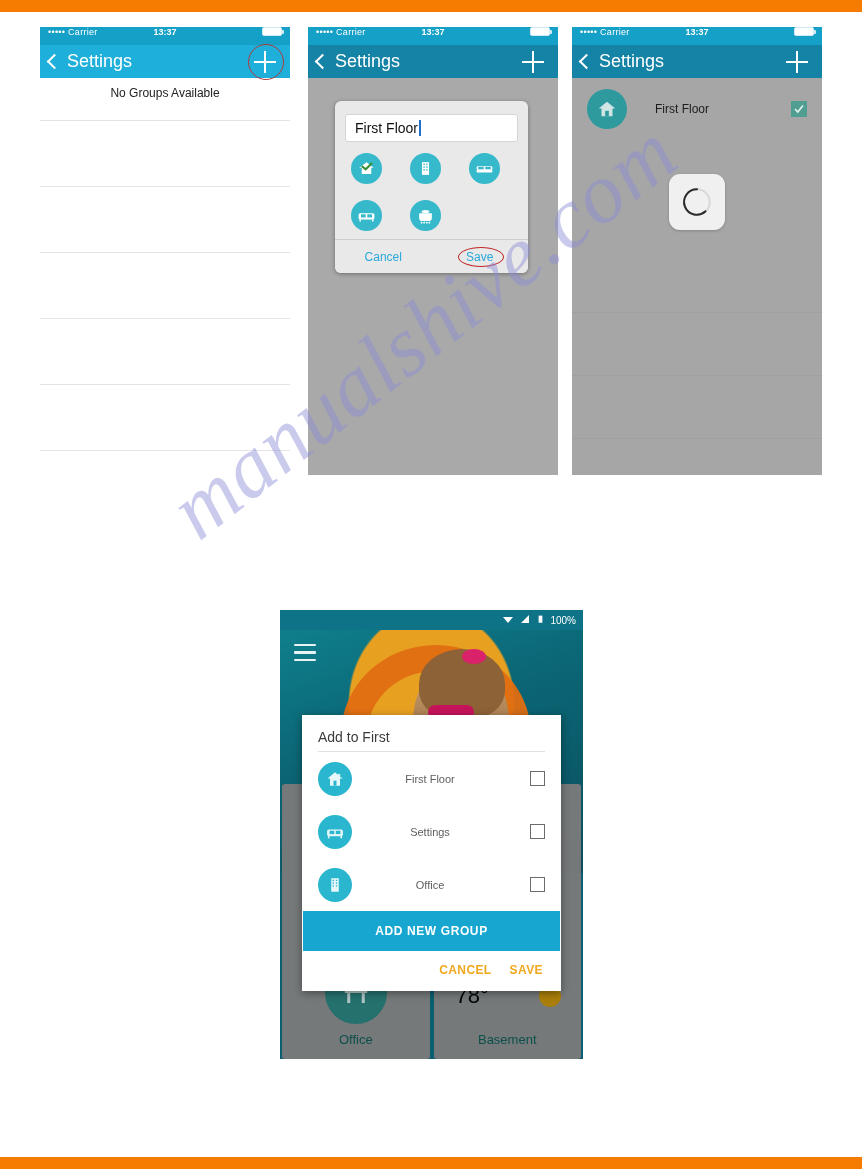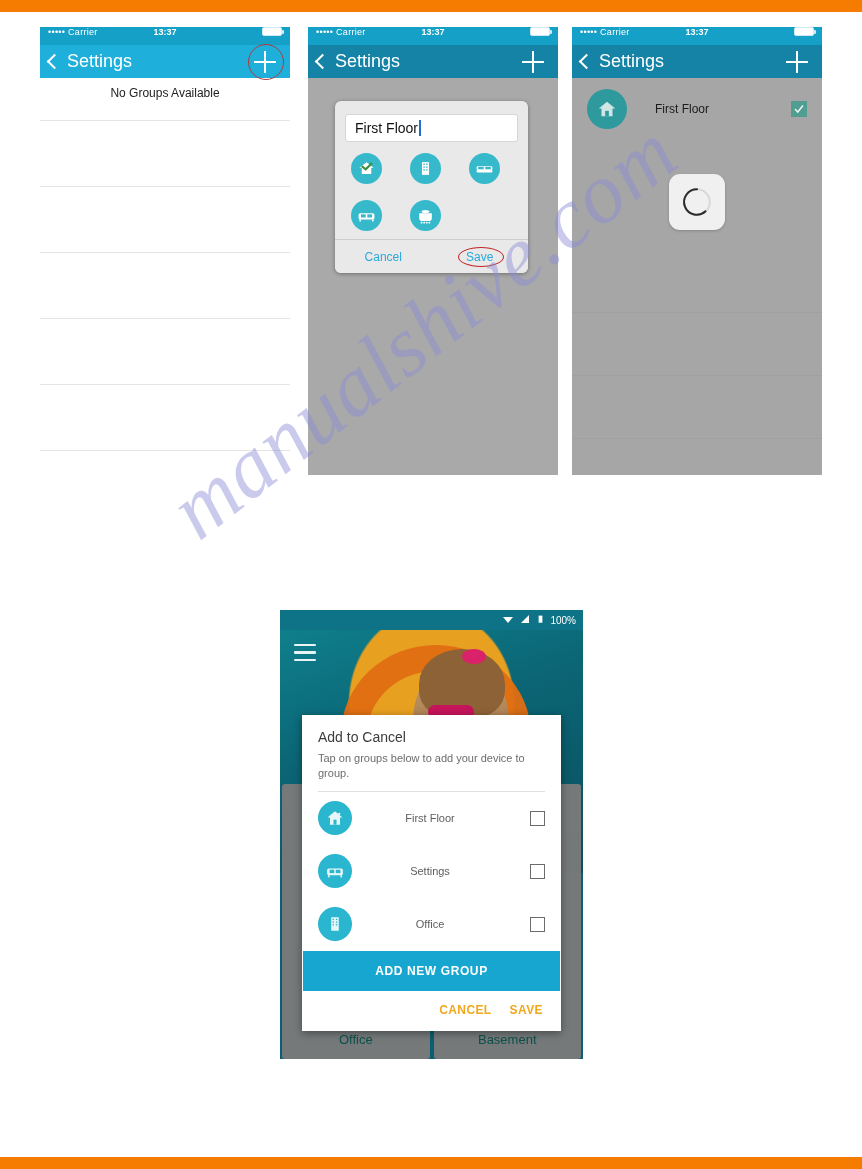--- a/index.html
+++ b/index.html
@@ -389,22 +389,21 @@
         <span class="t-name">Office</span>
       </div>
       <div class="tile">
         <span class="t-temp">78°</span>
         <span class="t-dot"></span>
         <span class="t-name">Basement</span>
       </div>
     </div>
 
     <div class="and-dialog">
-      <h3>Add to Cancel</h3>
-      <div class="sub">Tap on groups below to add your device to group.</div>
+      <h3>Add to First</h3>
       <div class="and-divider"></div>
 
       <div class="and-row">
         <span class="aicon">
           <svg viewBox="0 0 24 24" width="20" height="20">
             <path d="M12 4 L3 11.5 h3 V20 h12 v-8.5 h3 Z" fill="#e6f7fa"></path>
             <rect x="10.2" y="14" width="3.6" height="6" fill="#29B6CE"></rect>
             <circle cx="17" cy="7" r="1.4" fill="#e6f7fa"></circle>
           </svg>
         </span>

